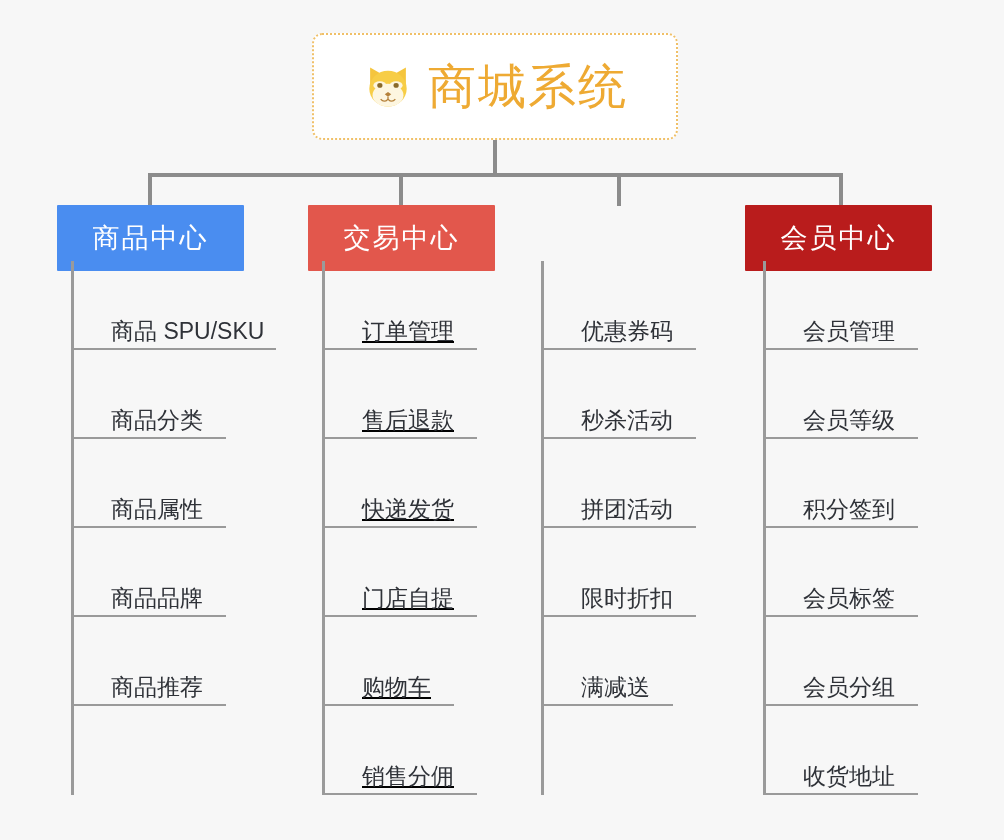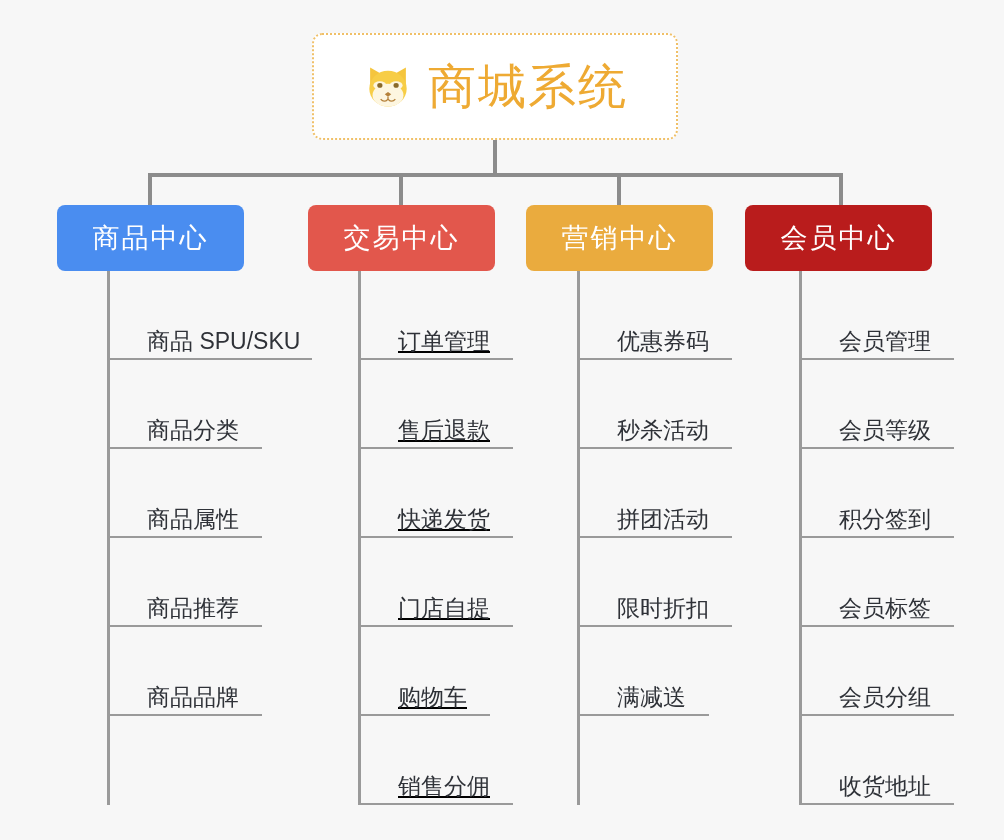--- a/index.html
+++ b/index.html
@@ -62,36 +62,35 @@
   .conn-v { width: 4px; }
   .conn-h { height: 4px; }
 
   
   .cat-card {
     position: absolute;
     top: 205px;
     width: 187px;
     height: 66px;
     box-sizing: border-box;
-    border-radius: 8px;
+    border-radius: 1px;
     display: flex;
     align-items: center;
     justify-content: center;
     color: #ffffff;
     font-size: 27px;
     letter-spacing: 2px;
     white-space: nowrap;
   }
 
   
   .leaf-col {
     position: absolute;
-    top: 271px;
+    top: 261px;
     width: 210px;
-    margin-left: 36px;
   }
   .leaf-spine {
     position: absolute;
     left: 0;
     top: 0;
     width: 3px;
     background: #9a9a9a;
   }
   .leaf-item {
     position: relative;
@@ -158,48 +157,45 @@
   <div class="conn conn-v" style="left:399px; top:173px; width:4px; height:33px;"></div>
   <div class="conn conn-v" style="left:617px; top:173px; width:4px; height:33px;"></div>
   <div class="conn conn-v" style="left:839px; top:173px; width:4px; height:33px;"></div>
 
   <div class="cat-card" style="left:57px; background:#4a8df0;">
     <span>商品中心</span>
   </div>
   <div class="cat-card" style="left:308px; background:#e2574c;justify-content:center;">
     <span>交易中心</span>
   </div>
-  <div class="cat-card" style="left:526px; background:#eaab3e;">
-    <span>营销中心</span>
-  </div>
   <div class="cat-card" style="left:745px; background:#b91c1c;">
     <span>会员中心</span>
   </div>
 
   <div class="leaf-col" style="left:71px;">
     <div class="leaf-spine" style="height:534px;"></div>
     <div class="leaf-item">
       <span class="leaf-underline" style="width:205px;"></span>
       <span class="leaf-label">商品 SPU/SKU</span>
     </div>
     <div class="leaf-item">
       <span class="leaf-underline" style="width:155px;"></span>
       <span class="leaf-label">商品分类</span>
     </div>
     <div class="leaf-item">
       <span class="leaf-underline" style="width:155px;"></span>
       <span class="leaf-label">商品属性</span>
     </div>
     <div class="leaf-item">
       <span class="leaf-underline" style="width:155px;"></span>
+      <span class="leaf-label">商品品牌</span>
+    </div>
+    <div class="leaf-item">
+      <span class="leaf-underline" style="width:155px;"></span>
       <span class="leaf-label">商品推荐</span>
-    </div>
-    <div class="leaf-item">
-      <span class="leaf-underline" style="width:155px;"></span>
-      <span class="leaf-label">商品品牌</span>
     </div>
   </div>
 
   <div class="leaf-col" style="left:322px;text-decoration:underline;">
     <div class="leaf-spine" style="height:534px;"></div>
     <div class="leaf-item">
       <span class="leaf-underline" style="width:155px;"></span>
       <span class="leaf-label">订单管理</span>
     </div>
     <div class="leaf-item">

